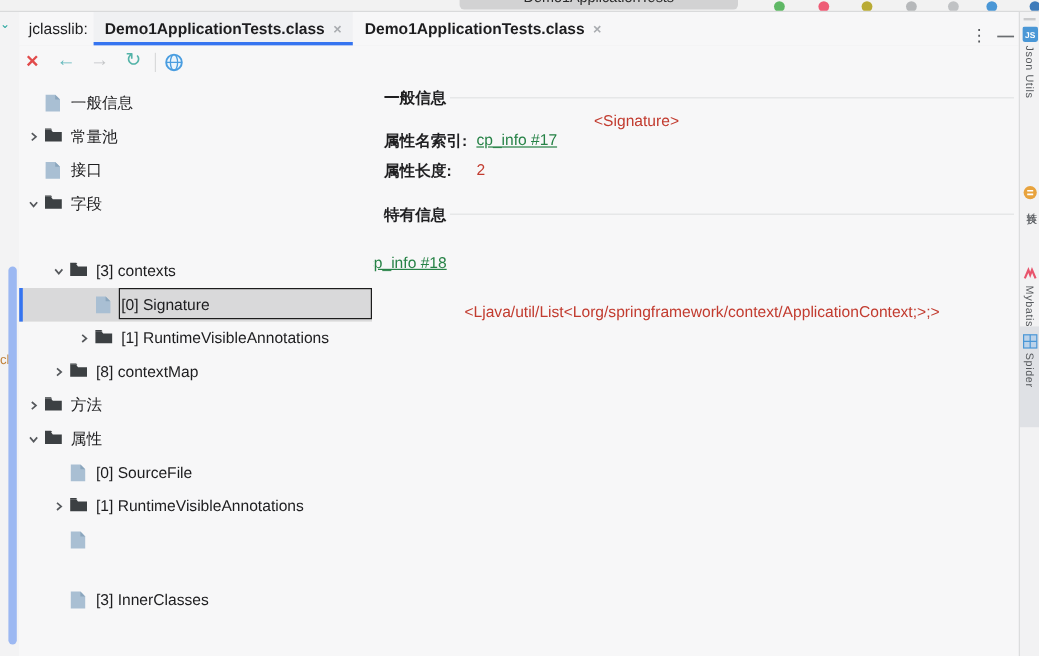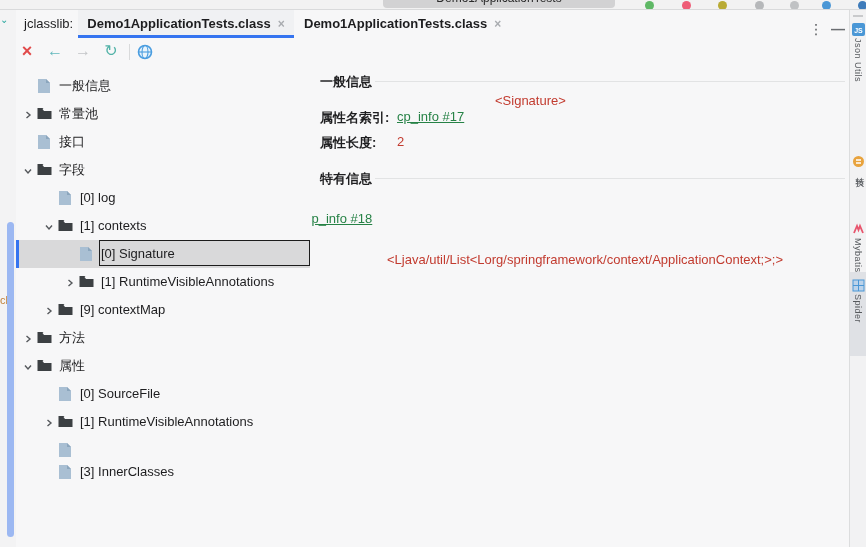--- a/index.html
+++ b/index.html
@@ -142,36 +142,29 @@
         </svg></span>
       <span class="tlabel" style="left: 43px;">字段</span>
     </div>
     <div class="tree-row" style="top: 62px;">
       <span class="nicon" style="left: 21px;"><svg width="14" height="16" viewBox="0 0 14 16">
           <path d="M1 1 h8 l4 4 v10 h-12 z" fill="#a9bfd3"></path>
           <path d="M9 1 l4 4 h-4 z" fill="#8ba6bd"></path>
         </svg></span>
       <span class="tlabel" style="left: 43px;">接口</span>
     </div>
-    <div class="tree-row" style="top: 118px;">
-      <span class="nicon" style="left: 42px;"><svg width="14" height="16" viewBox="0 0 14 16">
-          <path d="M1 1 h8 l4 4 v10 h-12 z" fill="#a9bfd3"></path>
-          <path d="M9 1 l4 4 h-4 z" fill="#8ba6bd"></path>
-        </svg></span>
-      <span class="tlabel" style="left: 64px;">[0] log</span>
-    </div>
     <div class="tree-row" style="top: 146px;">
       <span class="chev" style="left: 27px;"><svg width="12" height="12" viewBox="0 0 12 12">
           <polyline points="3,4.5 6,8 9,4.5" fill="none" stroke="#55585c" stroke-width="1.4"></polyline>
         </svg></span>
       <span class="nicon" style="left: 42px;"><svg width="15" height="13" viewBox="0 0 15 13">
           <path d="M0.5 2 h5 l1.5 2 h7.5 v8 h-14 z" fill="#3c4043"></path>
           <path d="M0.5 2 v-1 h5 l1 1 z" fill="#3c4043"></path>
         </svg></span>
-      <span class="tlabel" style="left: 64px;">[1] contexts</span>
+      <span class="tlabel" style="left: 64px;">[3] contexts</span>
     </div>
     <div class="tree-row" style="top: 174px;">
       <div class="row-selected-bg"></div>
       <div class="row-selected-accent"></div>
       <div class="row-focus-box" style="left: 83px; right: 0px;"></div>
       <span class="nicon" style="left: 63px;"><svg width="14" height="16" viewBox="0 0 14 16">
           <path d="M1 1 h8 l4 4 v10 h-12 z" fill="#a9bfd3"></path>
           <path d="M9 1 l4 4 h-4 z" fill="#8ba6bd"></path>
         </svg></span>
       <span class="tlabel" style="left: 85px;">[0] Signature</span>
@@ -187,21 +180,21 @@
       <span class="tlabel" style="left: 85px;">[1] RuntimeVisibleAnnotations</span>
     </div>
     <div class="tree-row" style="top: 230px;">
       <span class="chev" style="left: 27px;"><svg width="12" height="12" viewBox="0 0 12 12">
           <polyline points="4.5,3 8,6 4.5,9" fill="none" stroke="#55585c" stroke-width="1.4"></polyline>
         </svg></span>
       <span class="nicon" style="left: 42px;"><svg width="15" height="13" viewBox="0 0 15 13">
           <path d="M0.5 2 h5 l1.5 2 h7.5 v8 h-14 z" fill="#3c4043"></path>
           <path d="M0.5 2 v-1 h5 l1 1 z" fill="#3c4043"></path>
         </svg></span>
-      <span class="tlabel" style="left: 64px;">[9] contextMap</span>
+      <span class="tlabel" style="left: 64px;">[8] contextMap</span>
     </div>
     <div class="tree-row" style="top: 258px;">
       <span class="chev" style="left: 6px;"><svg width="12" height="12" viewBox="0 0 12 12">
           <polyline points="4.5,3 8,6 4.5,9" fill="none" stroke="#55585c" stroke-width="1.4"></polyline>
         </svg></span>
       <span class="nicon" style="left: 21px;"><svg width="15" height="13" viewBox="0 0 15 13">
           <path d="M0.5 2 h5 l1.5 2 h7.5 v8 h-14 z" fill="#3c4043"></path>
           <path d="M0.5 2 v-1 h5 l1 1 z" fill="#3c4043"></path>
         </svg></span>
       <span class="tlabel" style="left: 43px;">方法</span>
@@ -232,21 +225,21 @@
           <path d="M0.5 2 v-1 h5 l1 1 z" fill="#3c4043"></path>
         </svg></span>
       <span class="tlabel" style="left: 64px;">[1] RuntimeVisibleAnnotations</span>
     </div>
     <div class="tree-row" style="top: 370px;">
       <span class="nicon" style="left: 42px;"><svg width="14" height="16" viewBox="0 0 14 16">
           <path d="M1 1 h8 l4 4 v10 h-12 z" fill="#a9bfd3"></path>
           <path d="M9 1 l4 4 h-4 z" fill="#8ba6bd"></path>
         </svg></span>
     </div>
-    <div class="tree-row" style="top: 392px;">
+    <div class="tree-row" style="top: 420px;">
       <span class="nicon" style="left: 42px;"><svg width="14" height="16" viewBox="0 0 14 16">
           <path d="M1 1 h8 l4 4 v10 h-12 z" fill="#a9bfd3"></path>
           <path d="M9 1 l4 4 h-4 z" fill="#8ba6bd"></path>
         </svg></span>
       <span class="tlabel" style="left: 64px;">[3] InnerClasses</span>
     </div>
   </div>
 
 <div id="details" class="abs">
   <div class="section-title" style="left:9px;top:7px;">一般信息</div>

